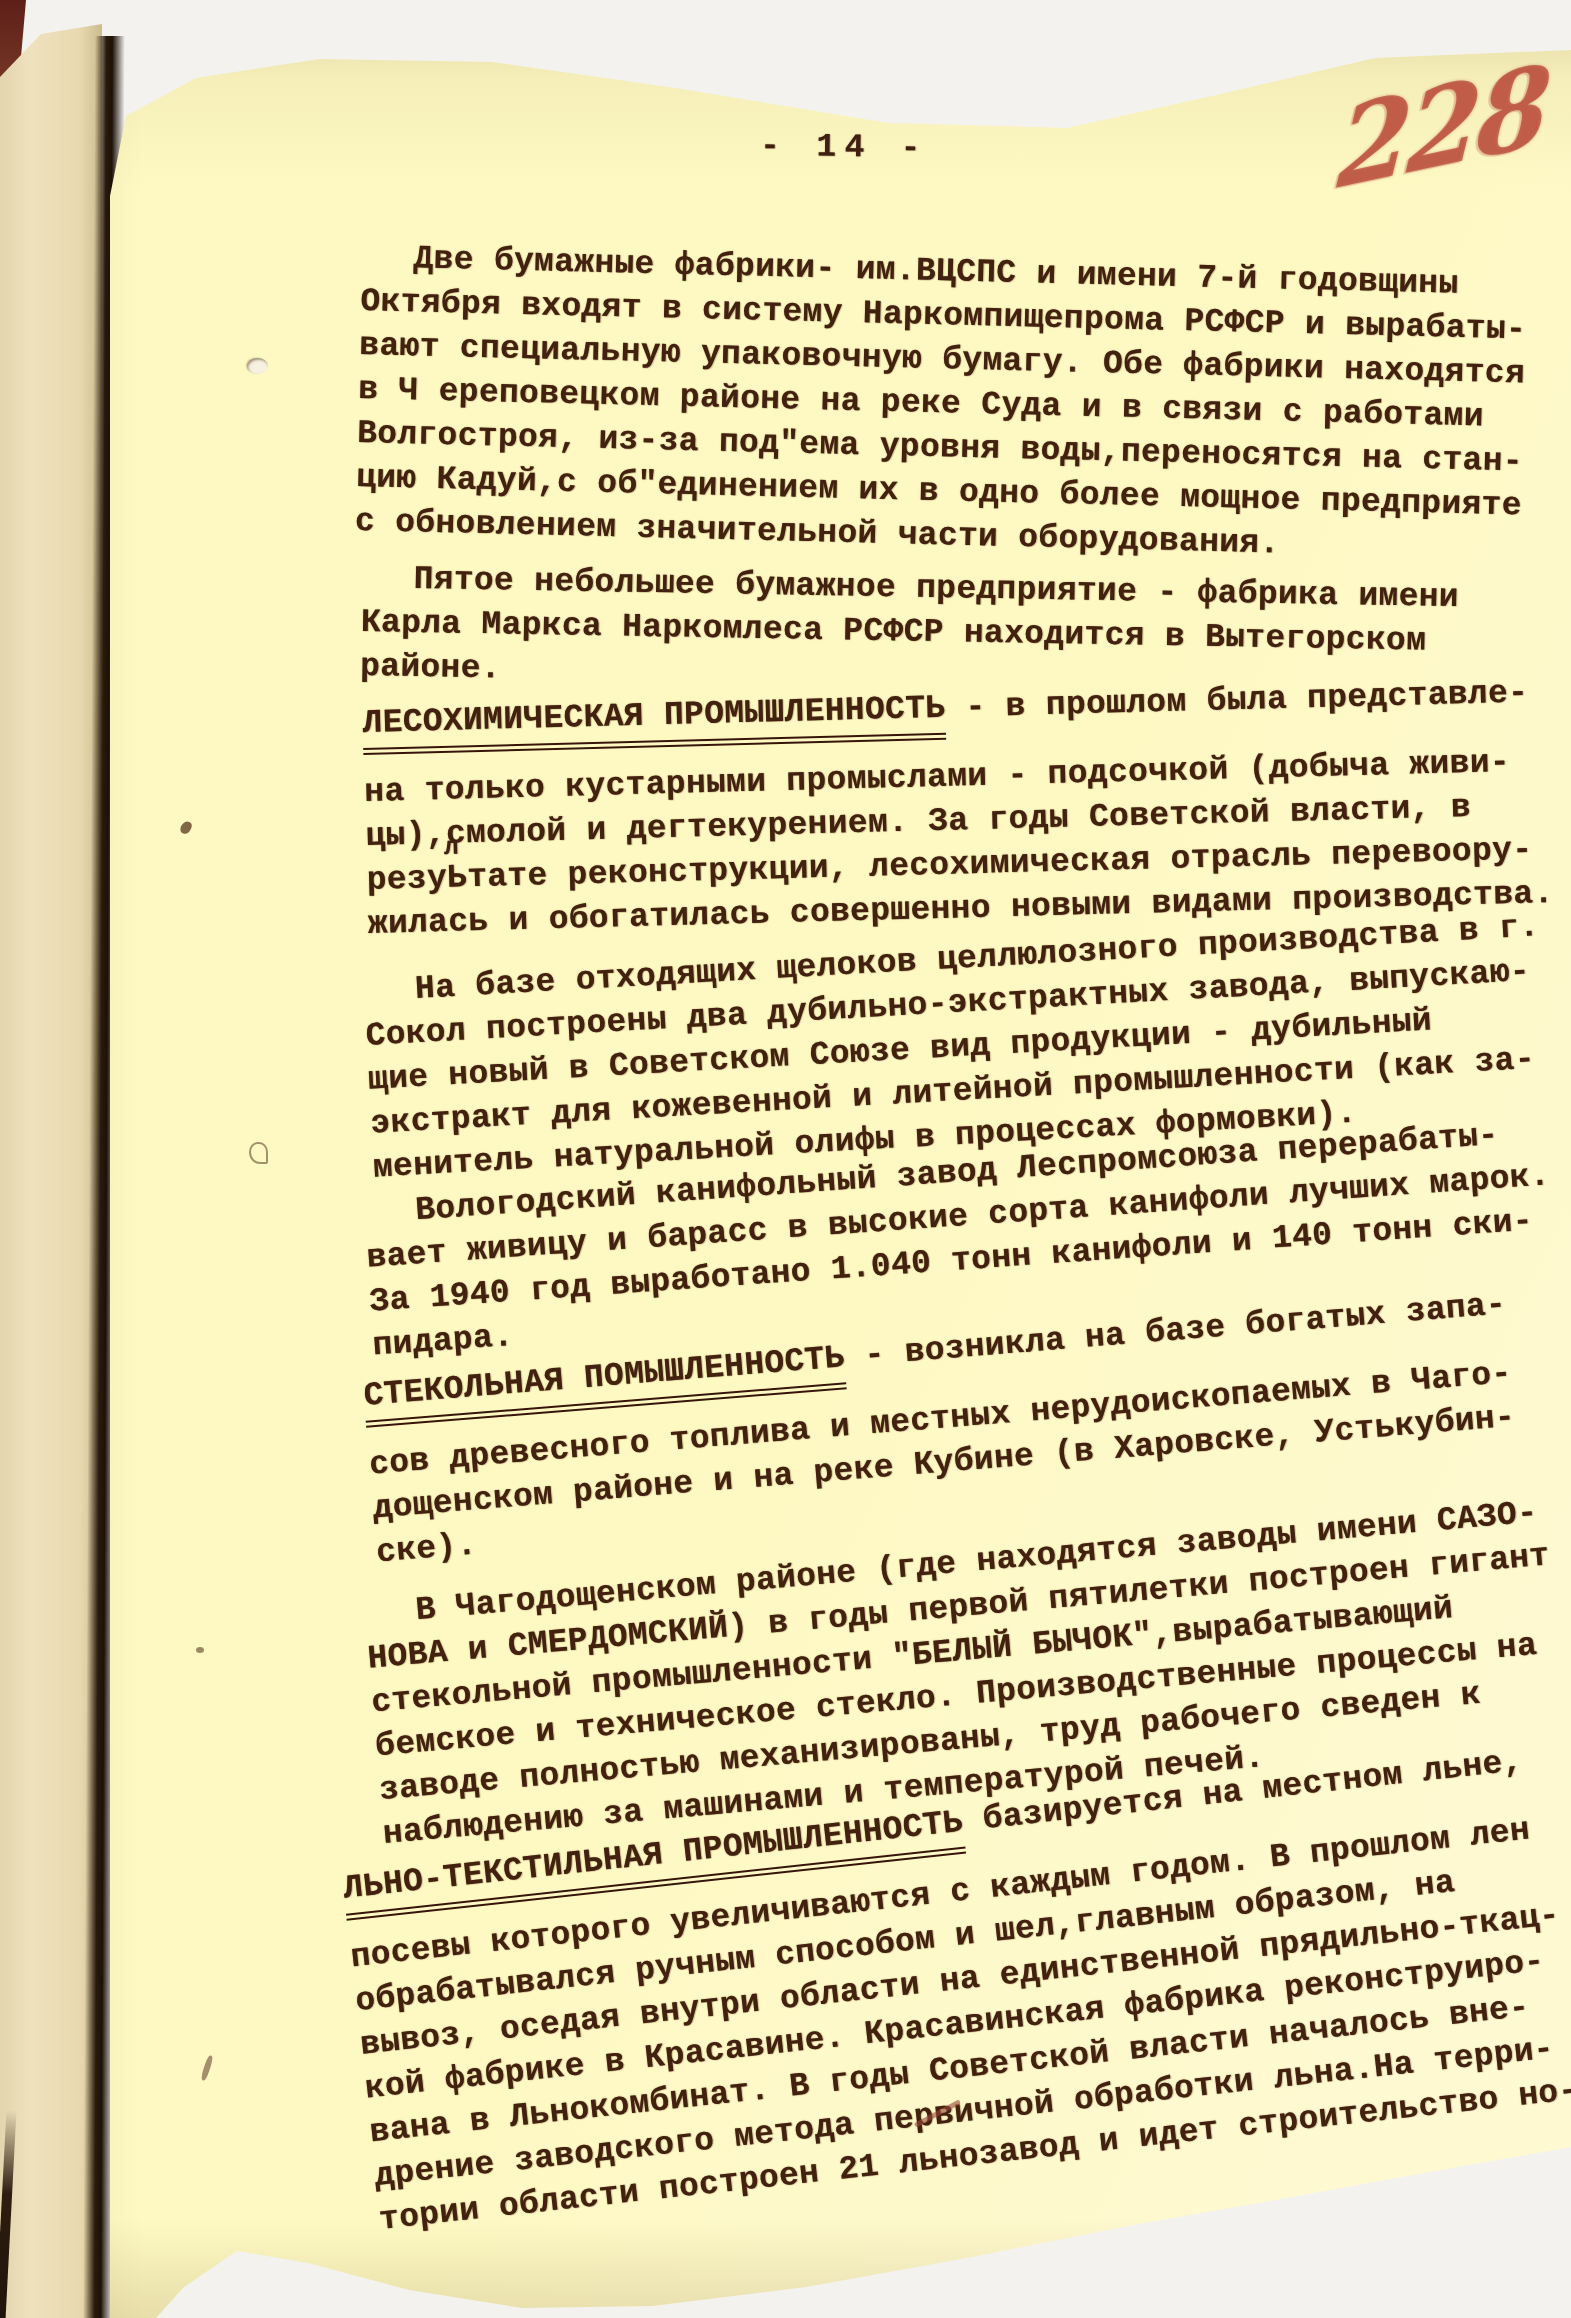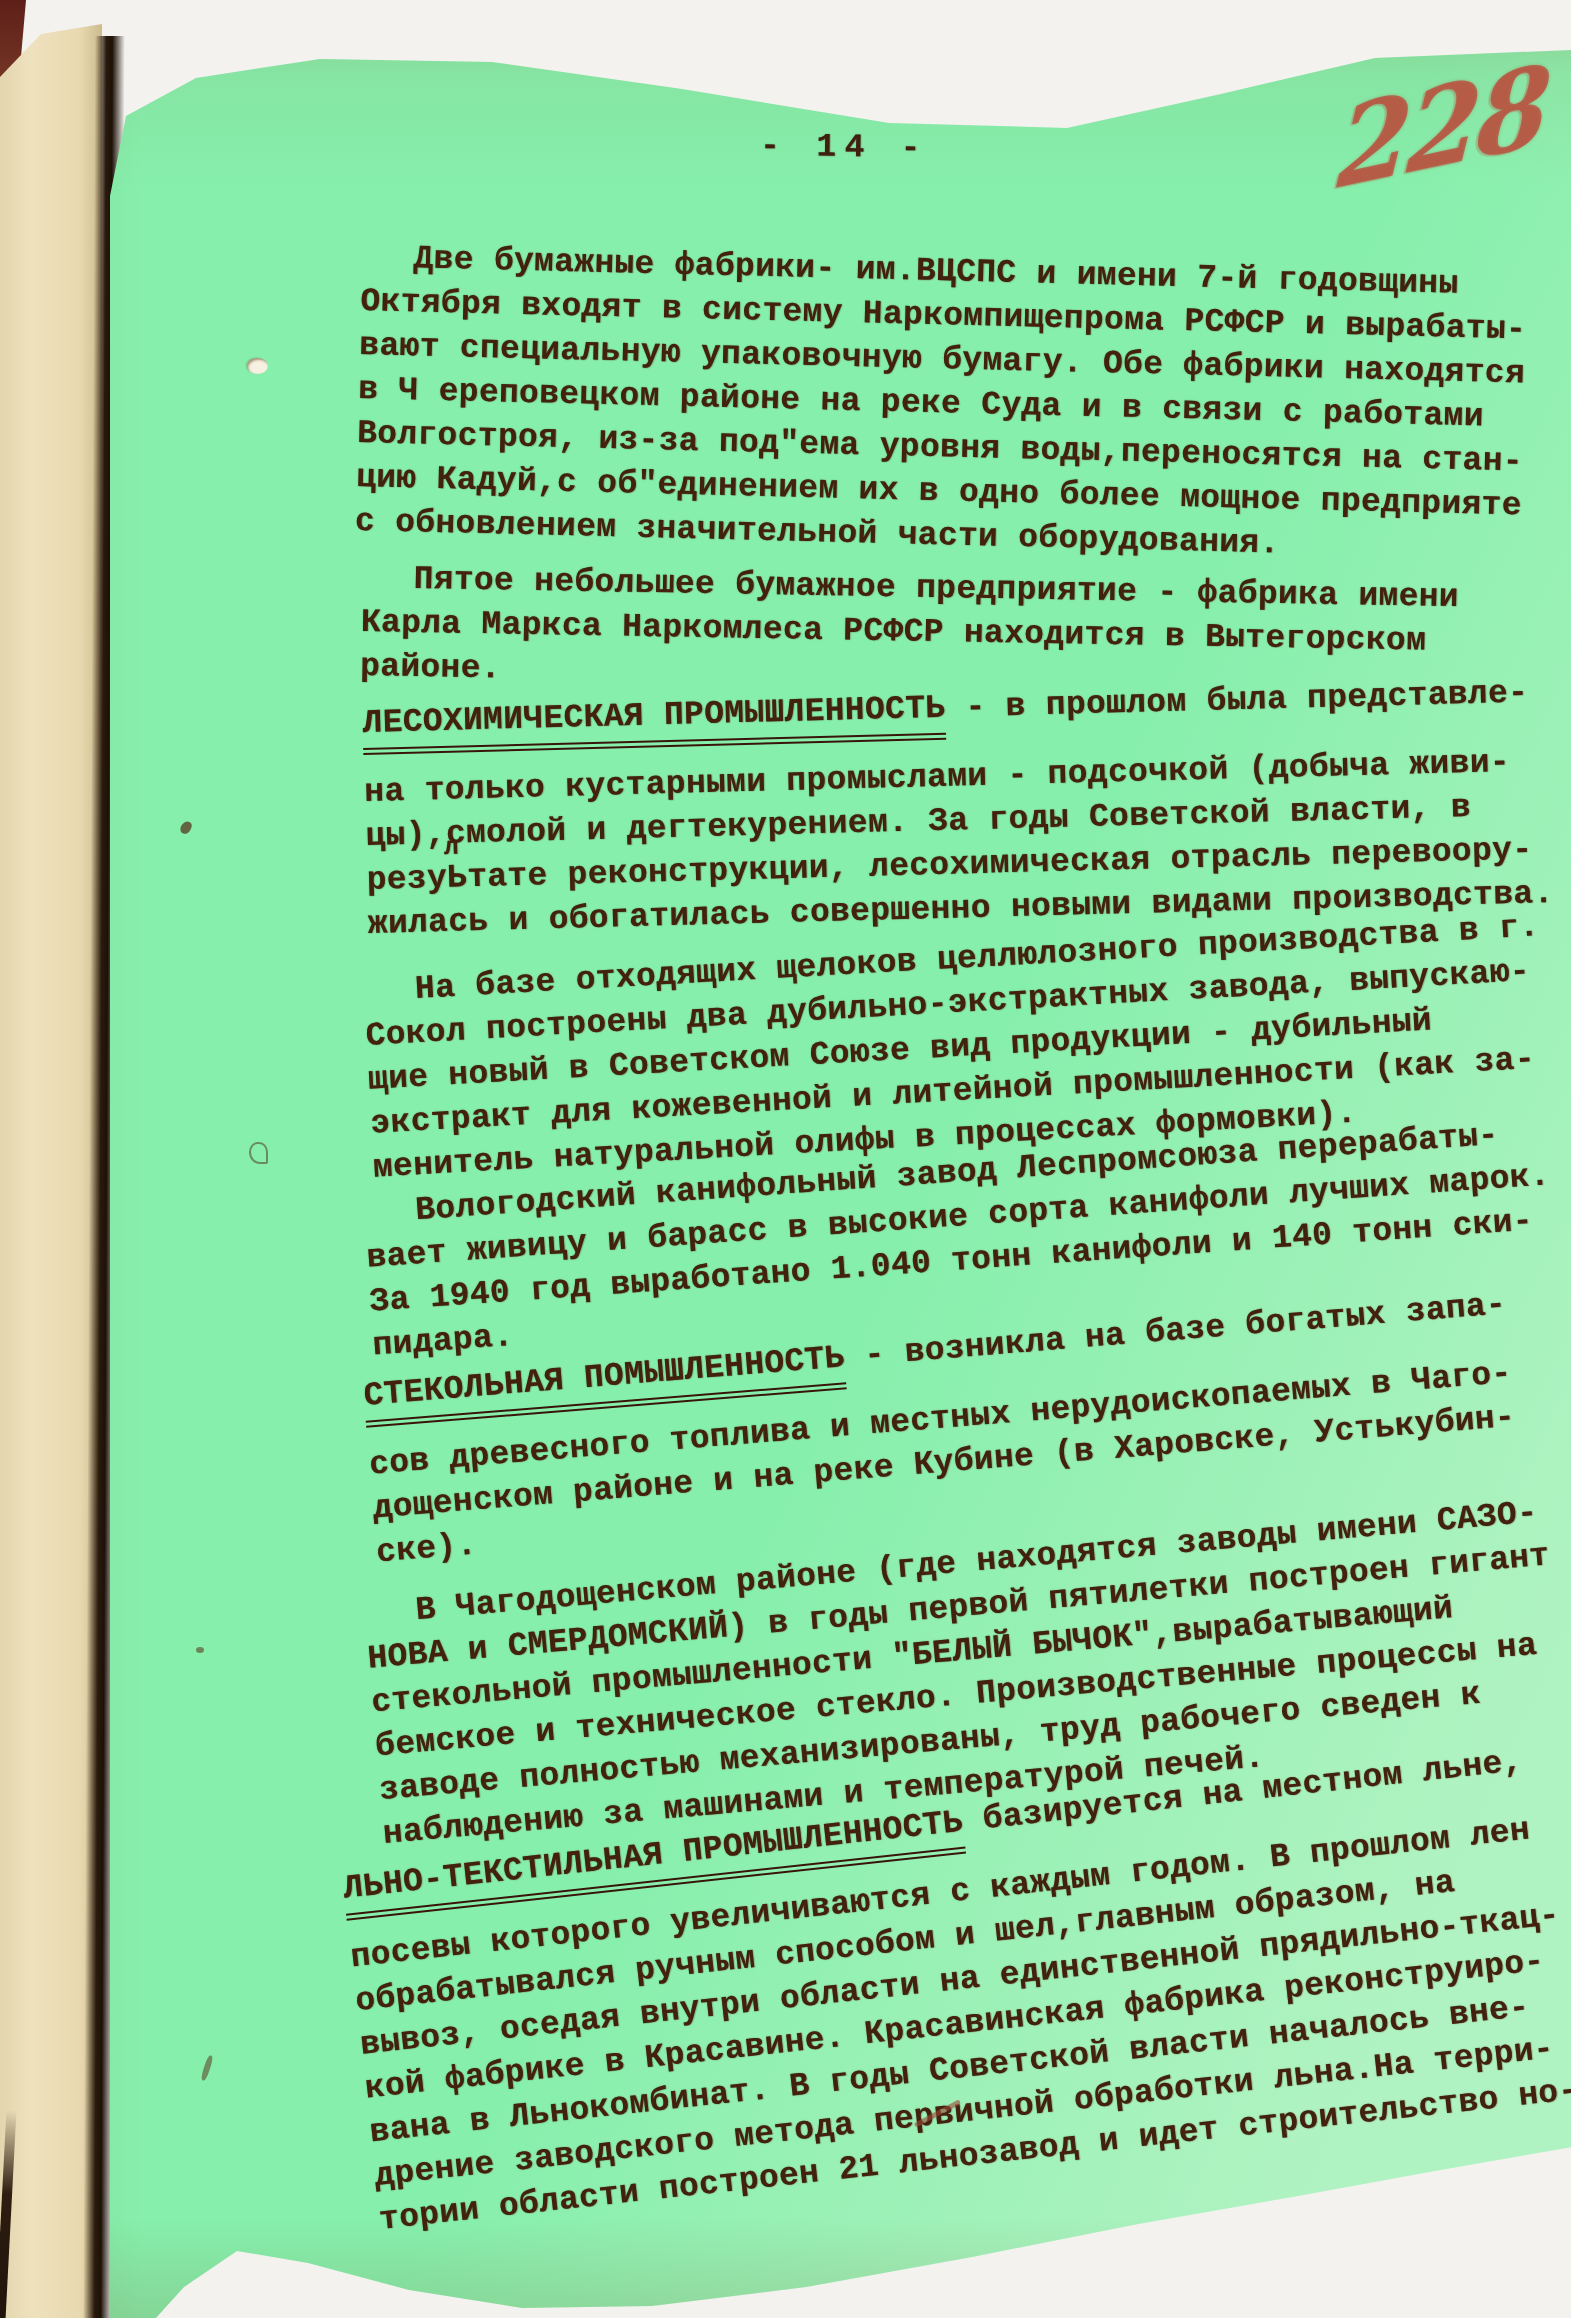--- a/index.html
+++ b/index.html
@@ -29,21 +29,21 @@
   }
   
   .gutter{
     position:absolute;left:89px;top:36px;width:30px;height:2288px;
     background:linear-gradient(90deg,rgba(36,21,9,0) 0,#2a1a0c 38%,#1d1108 58%,rgba(36,21,9,0) 100%);
     transform:rotate(.3deg);
   }
 
   
   .page{
-    position:absolute;inset:0;background:#86efac;
+    position:absolute;inset:0;background:#fef9c3;
     clip-path:polygon(
       110px 196px,126px 116px,196px 78px,320px 59px,492px 62px,
       682px 89px,889px 123px,1067px 128px,1221px 94px,1375px 58px,1572px 50px,
       1572px 2147px,1440px 2170px,1292px 2197px,1138px 2224px,972px 2257px,
       806px 2287px,652px 2306px,522px 2308px,409px 2290px,308px 2263px,
       237px 2251px,184px 2287px,155px 2319px,110px 2319px);
   }
   .page-shading{
     position:absolute;inset:0;pointer-events:none;
     background:

